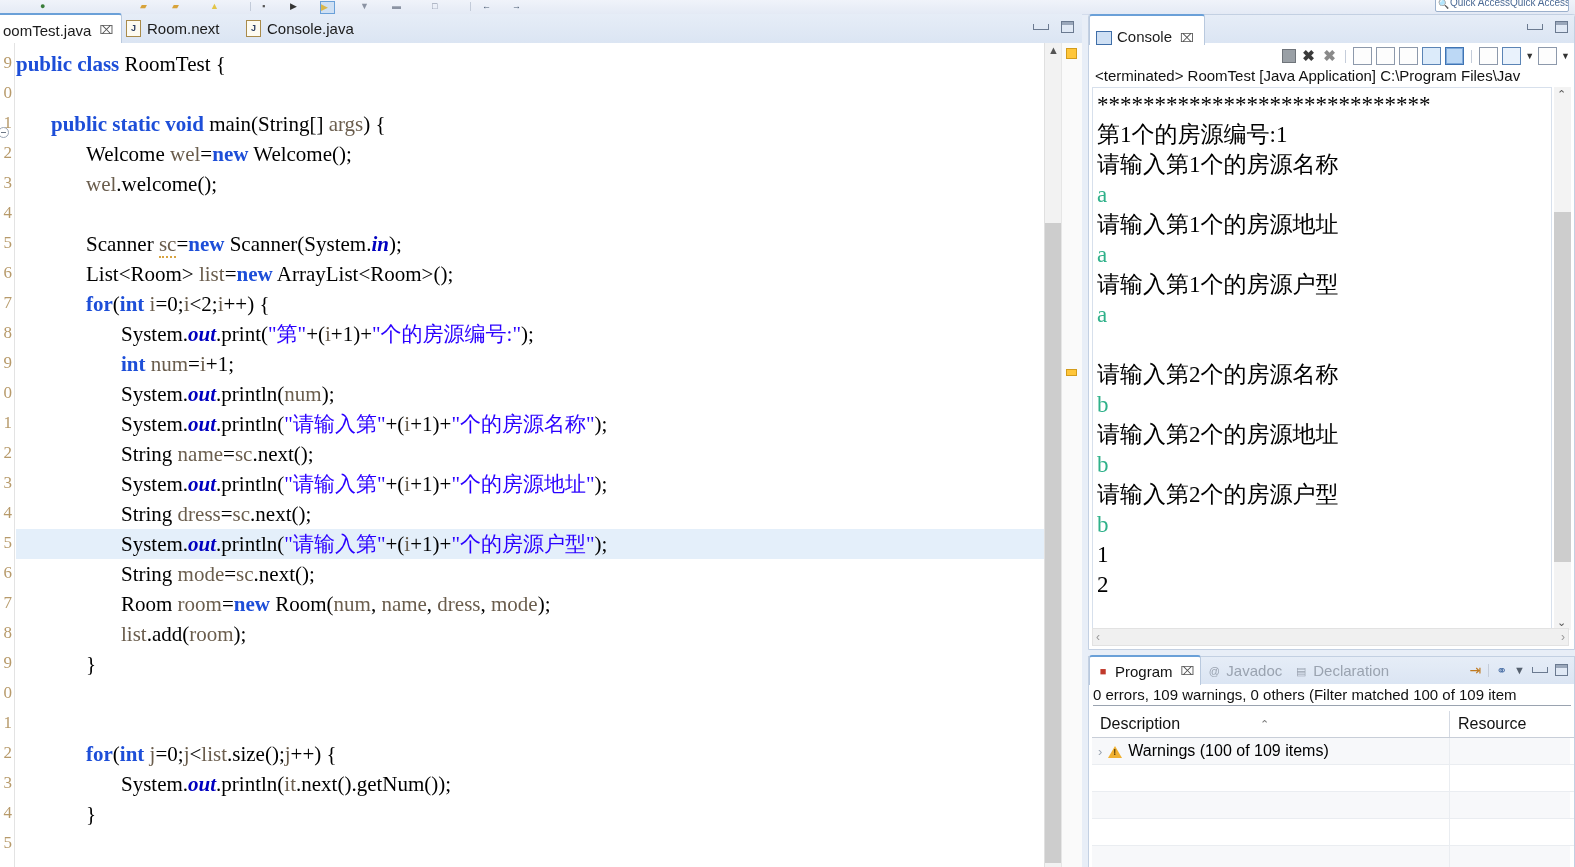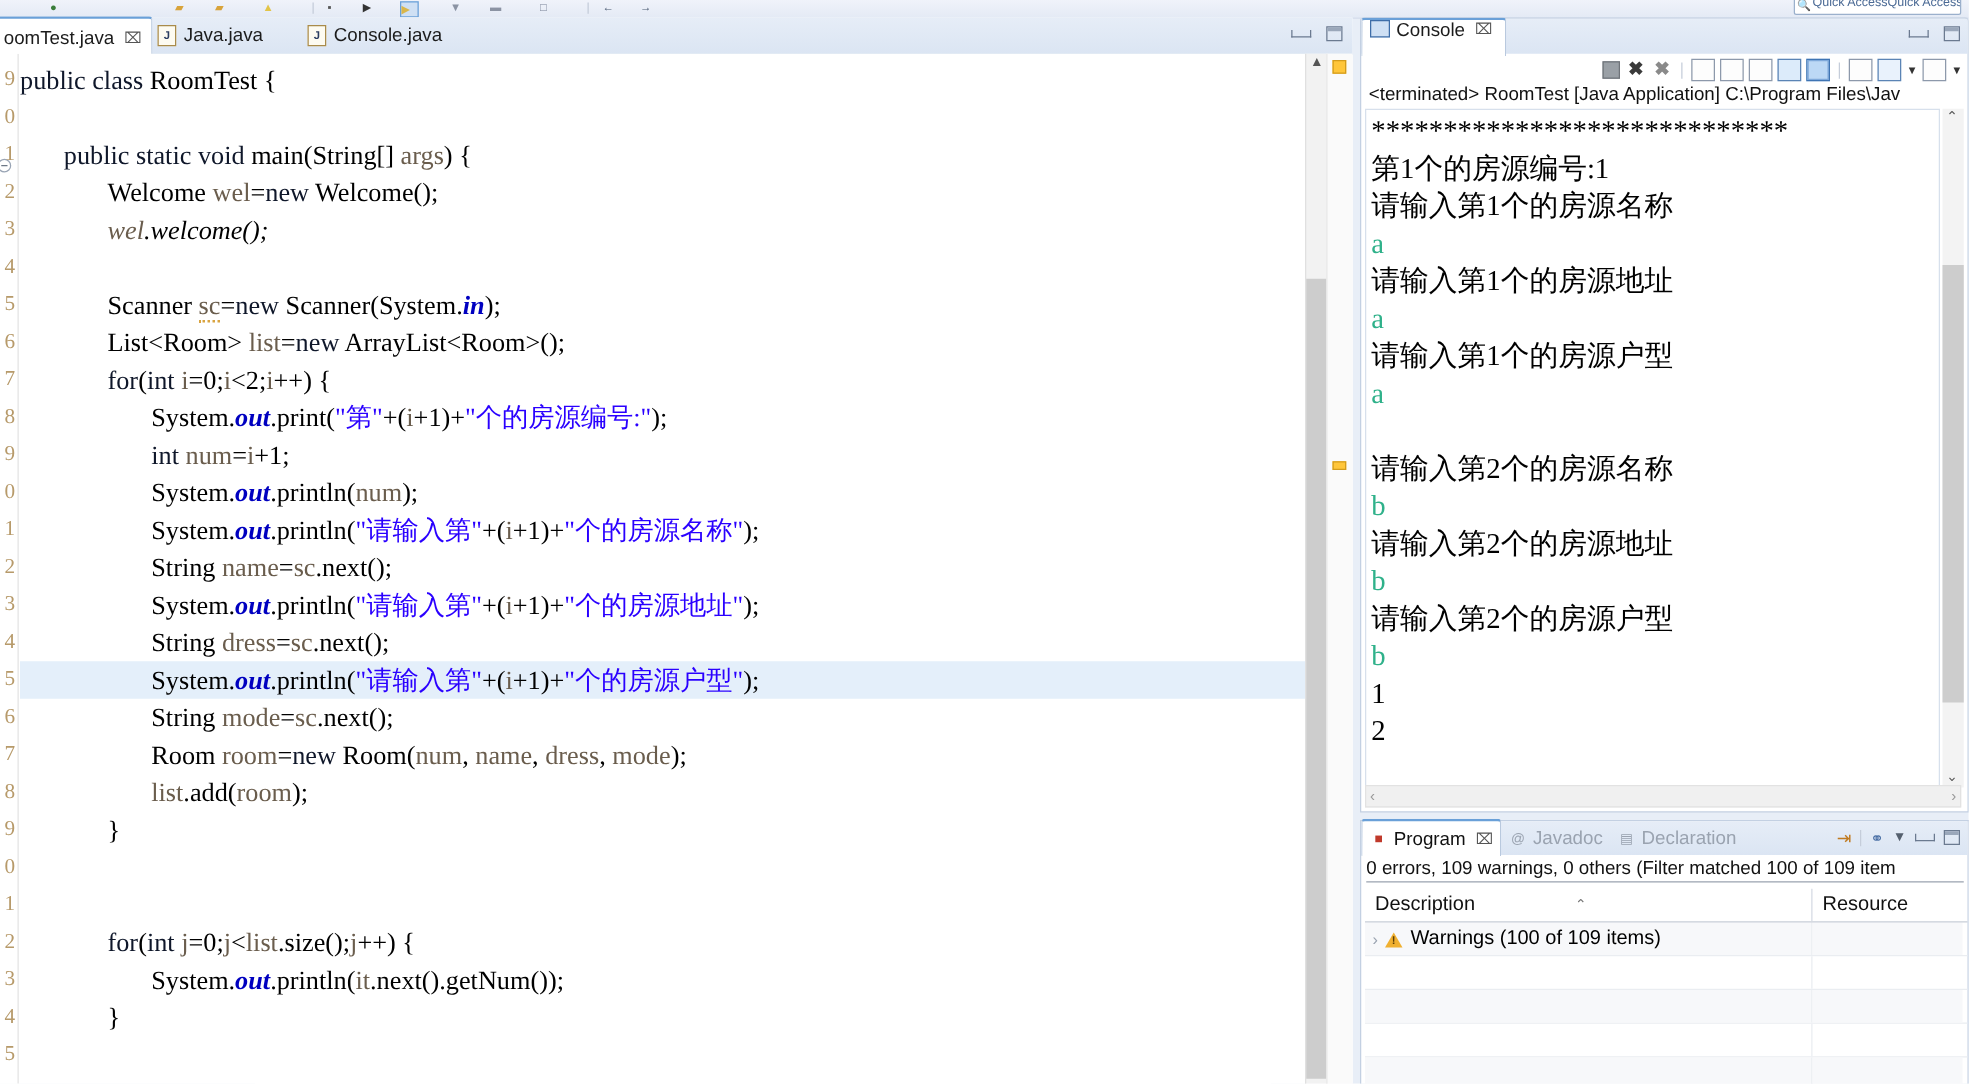--- a/index.html
+++ b/index.html
@@ -140,21 +140,21 @@
     height: 30px; line-height: 30px;
     white-space: pre;
     font-family: "Liberation Serif", serif;
     font-size: 21px;
     color: #000000;
   }
   .cline.hl {
     background: #e4effa;
     width: 1030px;
   }
-  .kw { color: #0f172a; font-weight: normal; }
+  .kw { color: #1d4ed8; font-weight: bold; }
   .str { color: #2a00ff; }
   .fld { color: #0000c0; font-style: italic; font-weight: bold; }
   .lv  { color: #6a5d4d; }
   .lvw { color: #6a5d4d; border-bottom: 2px dotted #d9a441; }
 
   
   .ed-vscroll {
     position: absolute; right: 20px; top: 29px;
     width: 17px; height: 824px;
     background: #f2f2f2;
@@ -194,21 +194,21 @@
     box-sizing: border-box;
   }
   .cv-tabbar {
     position: absolute; left: 0; top: 0;
     width: 485px; height: 28px;
     background: linear-gradient(to bottom,#e6edf7 0%, #dbe5f3 100%);
   }
   .cv-tab {
     position: absolute; left: 0; top: -1px;
     height: 29px;
-    display: flex; align-items: flex-start;
+    display: flex; align-items: flex-end;
     padding: 0 10px 0 6px;
     background: #ffffff;
     border: 1px solid #b9c9de;
     border-top: 2px solid #6aa0d8;
     border-bottom: none;
     border-radius: 3px 3px 0 0;
     font-size: 15px; color: #1b1b1b;
     white-space: nowrap;
   }
   .cv-tab-icon {
@@ -395,21 +395,21 @@
 
   <div class="editor-window">
 
     <div class="editor-tabbar">
       <div class="etab active" style="left:-6px;">
         <span>oomTest.java</span>
         <span class="etab-close">⌧</span>
       </div>
       <div class="etab" style="left:118px;">
         <span class="etab-icon">J</span>
-        <span>Java.java</span>
+        <span>Room.next</span>
       </div>
       <div class="etab" style="left:238px;">
         <span class="etab-icon">J</span>
         <span>Console.java</span>
       </div>
 
       <div class="win-btns">
         <div class="win-min"></div>
         <div class="win-max"></div>
       </div>
@@ -444,21 +444,21 @@
           <div class="gline" style="top: 700px;">2</div>
           <div class="gline" style="top: 730px;">3</div>
           <div class="gline" style="top: 760px;">4</div>
           <div class="gline" style="top: 790px;">5</div>
         </div>
       <div class="code-area" id="code-area">
           <div class="cline" style="top: 6px; left: 0px;"><span class="kw">public</span> <span class="kw">class</span> RoomTest {</div>
           <div class="cline" style="top: 36px; left: 0px;"></div>
           <div class="cline" style="top: 96px; left: 70px;">Welcome <span class="lv">wel</span>=<span class="kw">new</span> Welcome();</div>
           <div class="cline" style="top: 66px; left: 35px;"><span class="kw">public</span> <span class="kw">static</span> <span class="kw">void</span> main(String[] <span class="lv">args</span>) {</div>
-          <div class="cline" style="top: 126px; left: 70px; font-style: italic;"><span class="lv">wel</span>.welcome();</div>
+          <div class="cline" style="top: 126px; left: 70px;"><span class="lv">wel</span>.welcome();</div>
           <div class="cline" style="top: 156px; left: 0px;"></div>
           <div class="cline" style="top: 186px; left: 70px;">Scanner <span class="lvw">sc</span>=<span class="kw">new</span> Scanner(System.<span class="fld">in</span>);</div>
           <div class="cline" style="top: 216px; left: 70px;">List&lt;Room&gt; <span class="lv">list</span>=<span class="kw">new</span> ArrayList&lt;Room&gt;();</div>
           <div class="cline" style="top: 246px; left: 70px;"><span class="kw">for</span>(<span class="kw">int</span> <span class="lv">i</span>=0;<span class="lv">i</span>&lt;2;<span class="lv">i</span>++) {</div>
           <div class="cline" style="top: 276px; left: 105px;">System.<span class="fld">out</span>.print(<span class="str">"第"</span>+(<span class="lv">i</span>+1)+<span class="str">"个的房源编号:"</span>);</div>
           <div class="cline" style="top: 306px; left: 105px;"><span class="kw">int</span> <span class="lv">num</span>=<span class="lv">i</span>+1;</div>
           <div class="cline" style="top: 336px; left: 105px;">System.<span class="fld">out</span>.println(<span class="lv">num</span>);</div>
           <div class="cline" style="top: 366px; left: 105px;">System.<span class="fld">out</span>.println(<span class="str">"请输入第"</span>+(<span class="lv">i</span>+1)+<span class="str">"个的房源名称"</span>);</div>
           <div class="cline" style="top: 396px; left: 105px;">String <span class="lv">name</span>=<span class="lv">sc</span>.next();</div>
           <div class="cline" style="top: 426px; left: 105px;">System.<span class="fld">out</span>.println(<span class="str">"请输入第"</span>+(<span class="lv">i</span>+1)+<span class="str">"个的房源地址"</span>);</div>

